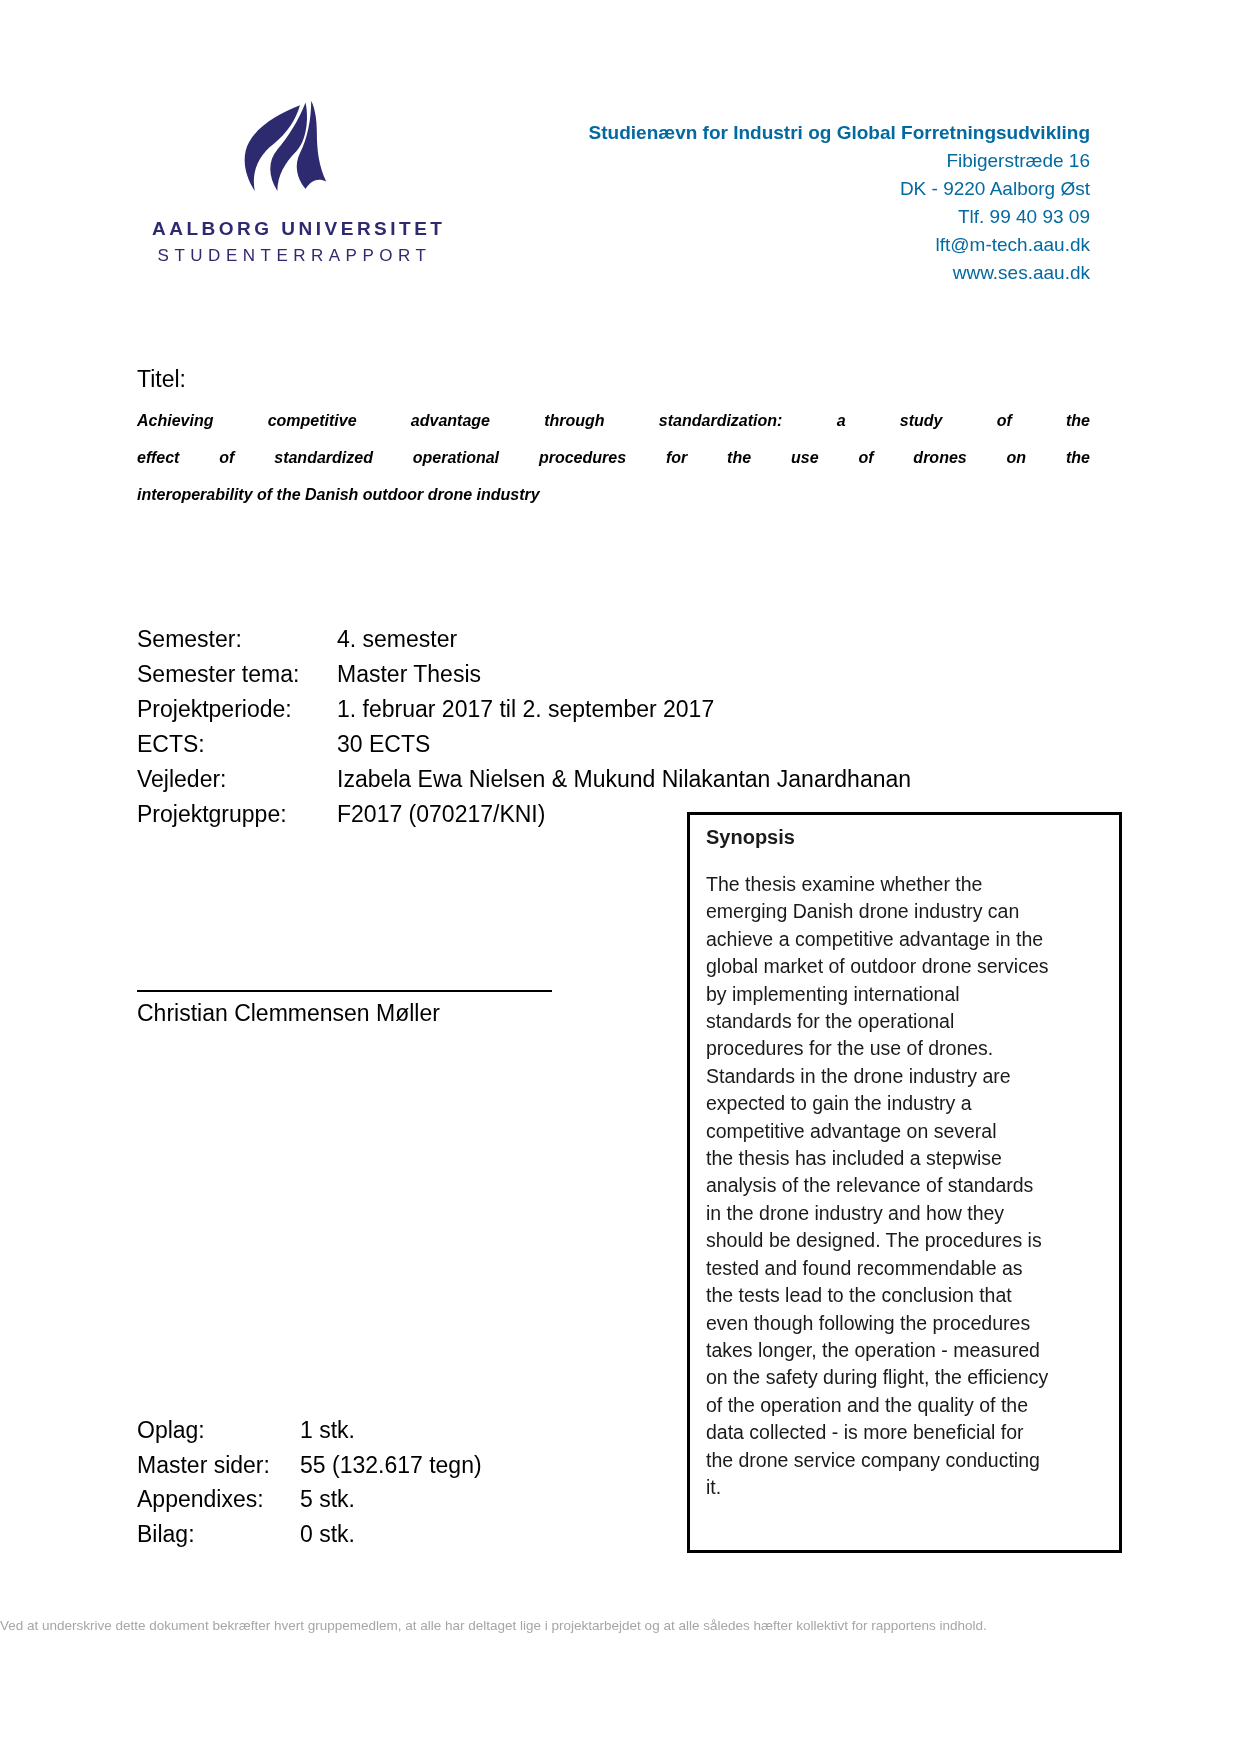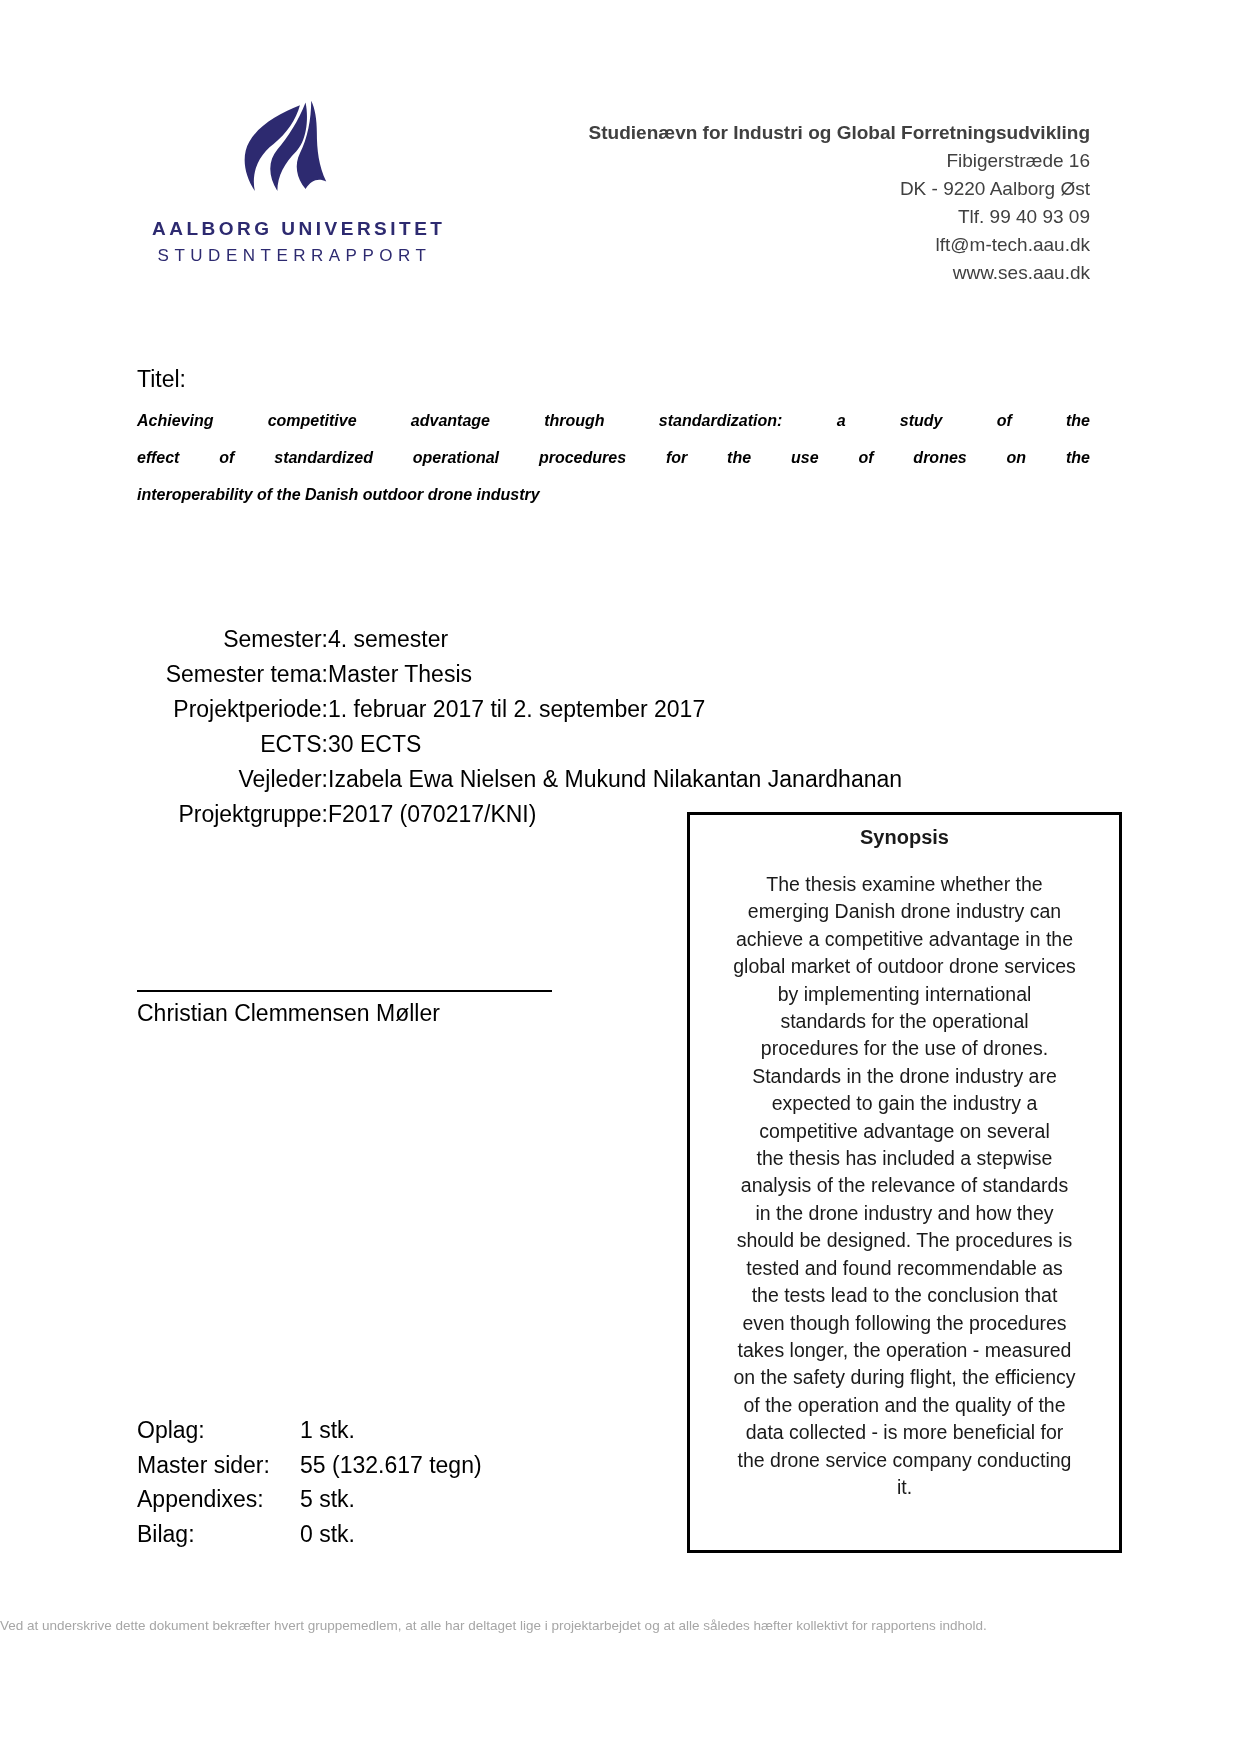--- a/index.html
+++ b/index.html
@@ -24,51 +24,50 @@
   .logo-sub {
     margin-top:6px; text-align:center;
     font-size:17px; font-weight:normal; letter-spacing:5.5px;
     color:#2d2a70; white-space:nowrap;
   }
 
   
   .contact-block {
     position:absolute; top:119px; right:152px;
     text-align:right; font-size:19px; line-height:28px;
-    color:#404040;
+    color:#0369a1;
   }
   .contact-dept { font-weight:bold; }
 
   
   .title-block { position:absolute; left:137px; top:366px; width:953px; }
   .title-label { font-size:23px; margin-bottom:9px; }
   .title-line {
     font-size:16px; font-weight:bold; font-style:italic;
     line-height:37px; text-align:justify; text-align-last:justify;
   }
   .title-line:last-child { text-align:right; text-align-last:left; }
 
   
-  .info-table { position:absolute; left:128px; top:622px; font-size:23px; line-height:35px;text-align:right; }
+  .info-table { position:absolute; left:137px; top:622px; font-size:23px; line-height:35px; }
   .info-row { display:flex; }
   .info-label { width:200px; flex:0 0 200px; }
   .info-value { white-space:nowrap; }
 
   
   .signature-block { position:absolute; left:137px; top:964px; }
   .signature-line { width:415px; height:26px; border-bottom:2px solid #000; }
   .signature-name { font-size:23px; margin-top:8px; }
 
   
   .synopsis-box {
     position:absolute; left:687px; top:812px;
     width:435px; height:741px; box-sizing:border-box;
     border:3px solid #000; background:#fff;
     padding:10px 16px 0 16px;
-    text-align:center;
   }
   .synopsis-heading { font-size:20px; font-weight:bold; line-height:24px; color:#1a1a1a; }
   .synopsis-body { margin-top:22px; }
   .synopsis-text-line { font-size:19.5px; line-height:27.4px; color:#1a1a1a; white-space:nowrap; }
 
   
   .print-info { position:absolute; left:137px; top:1413px; font-size:23px; line-height:34.5px; }
   .print-label { width:163px; flex:0 0 163px; }
   .print-value { white-space:nowrap; }
 

